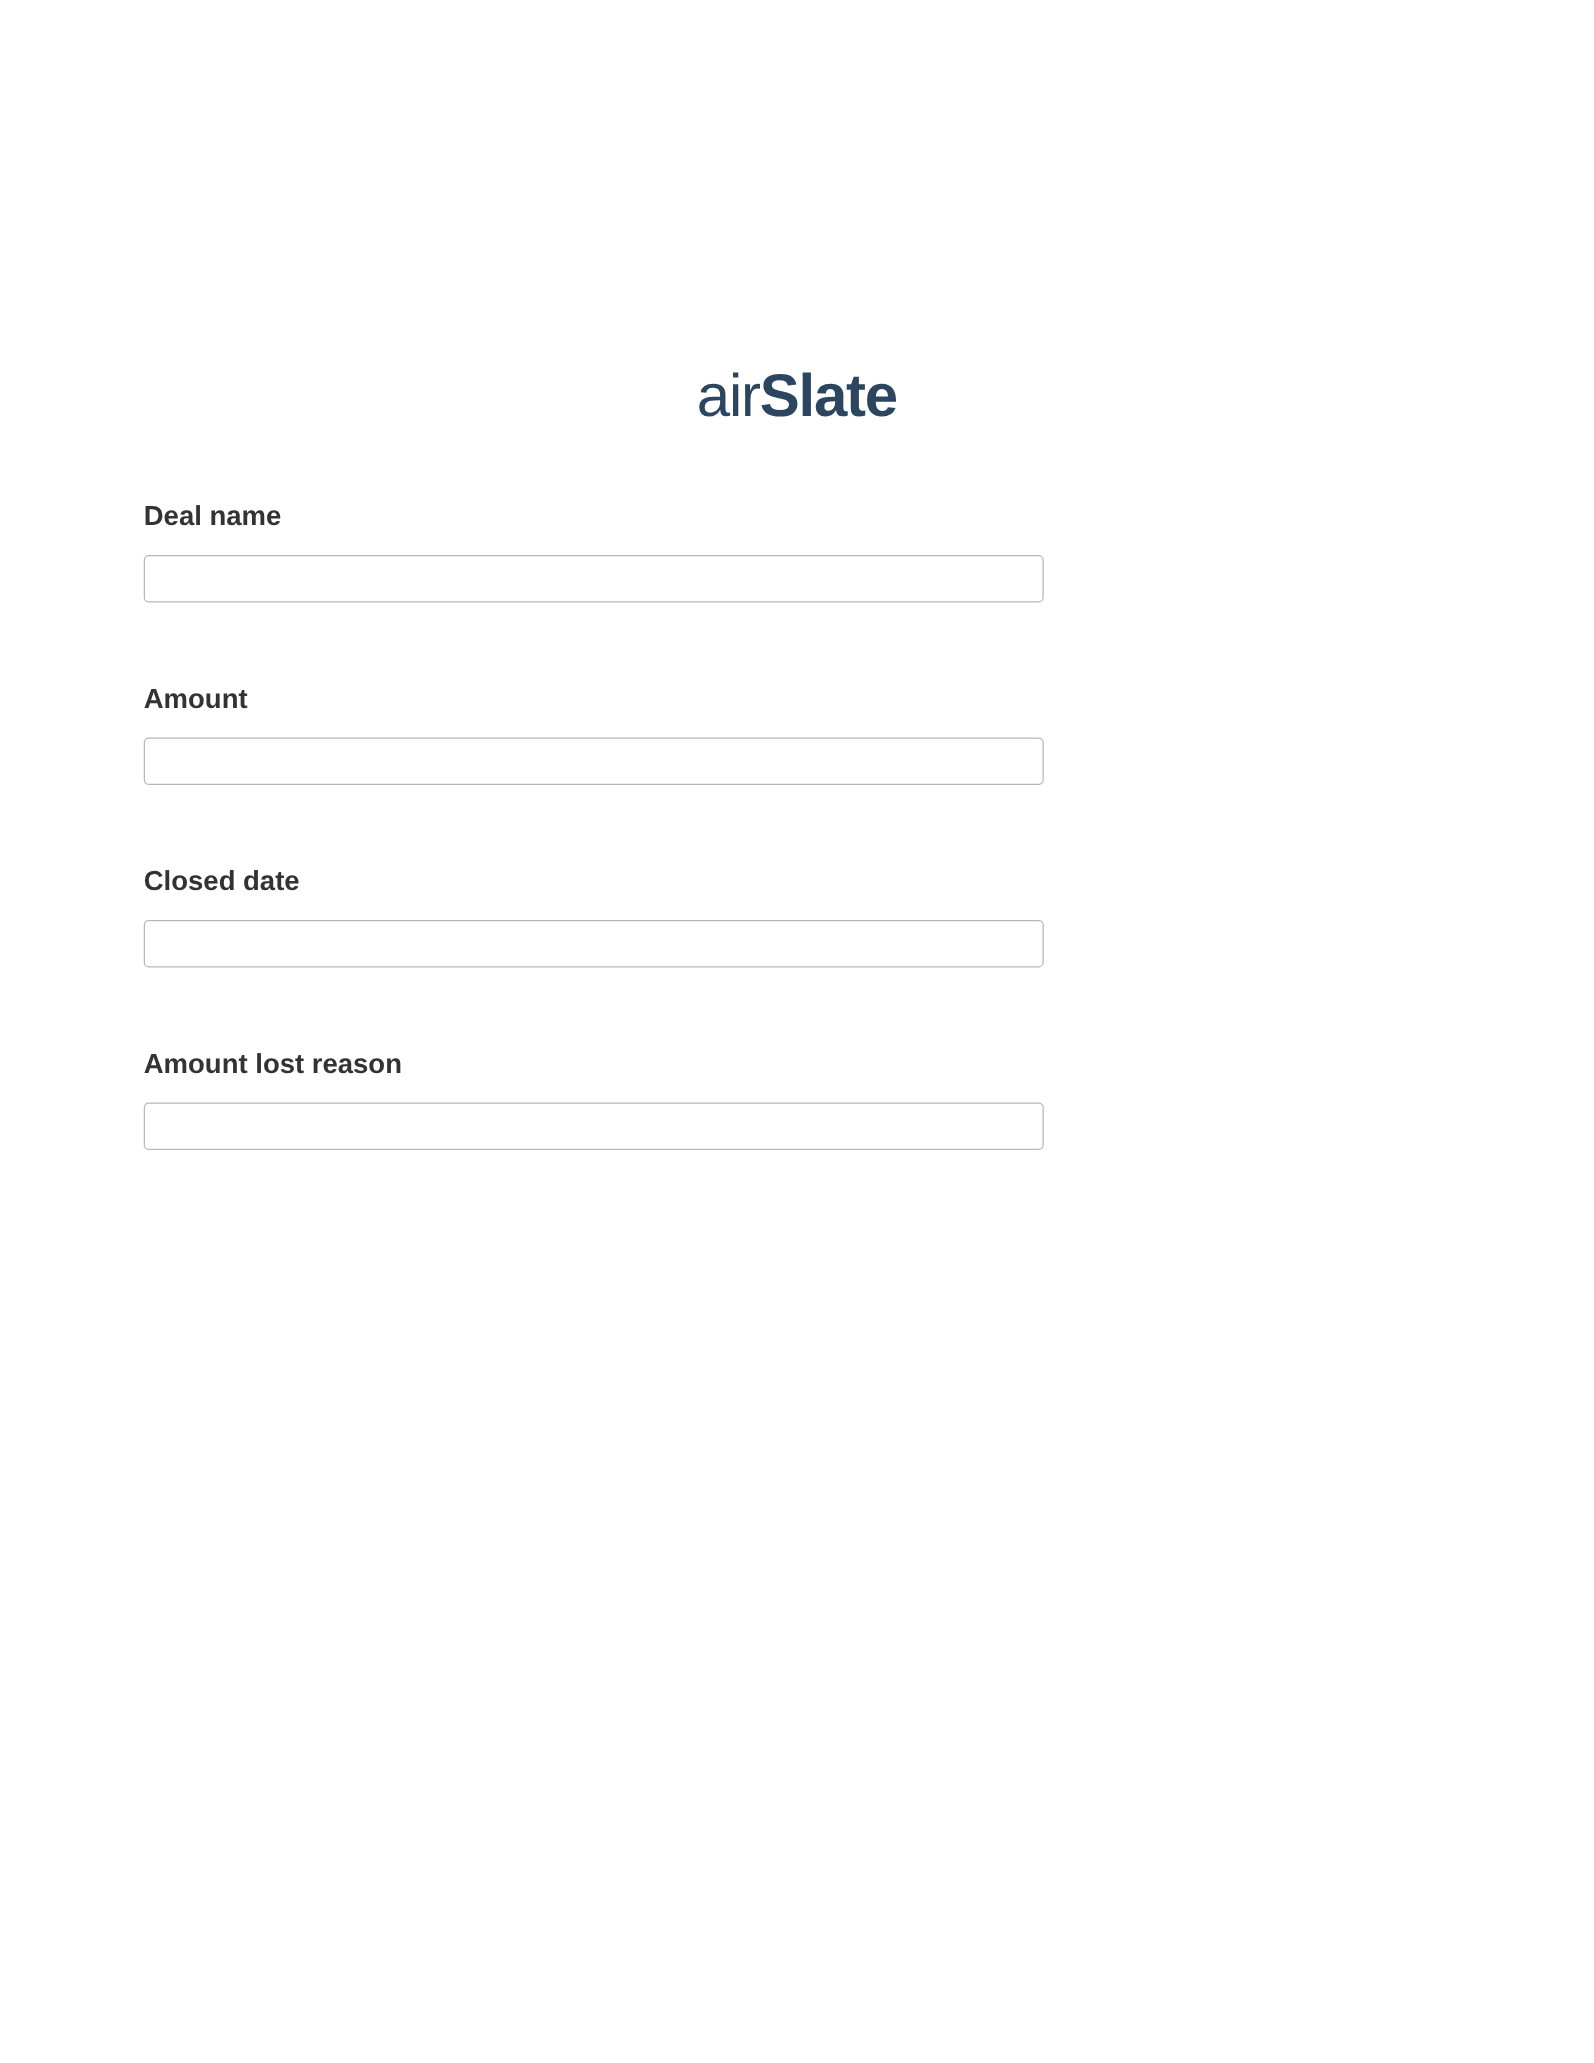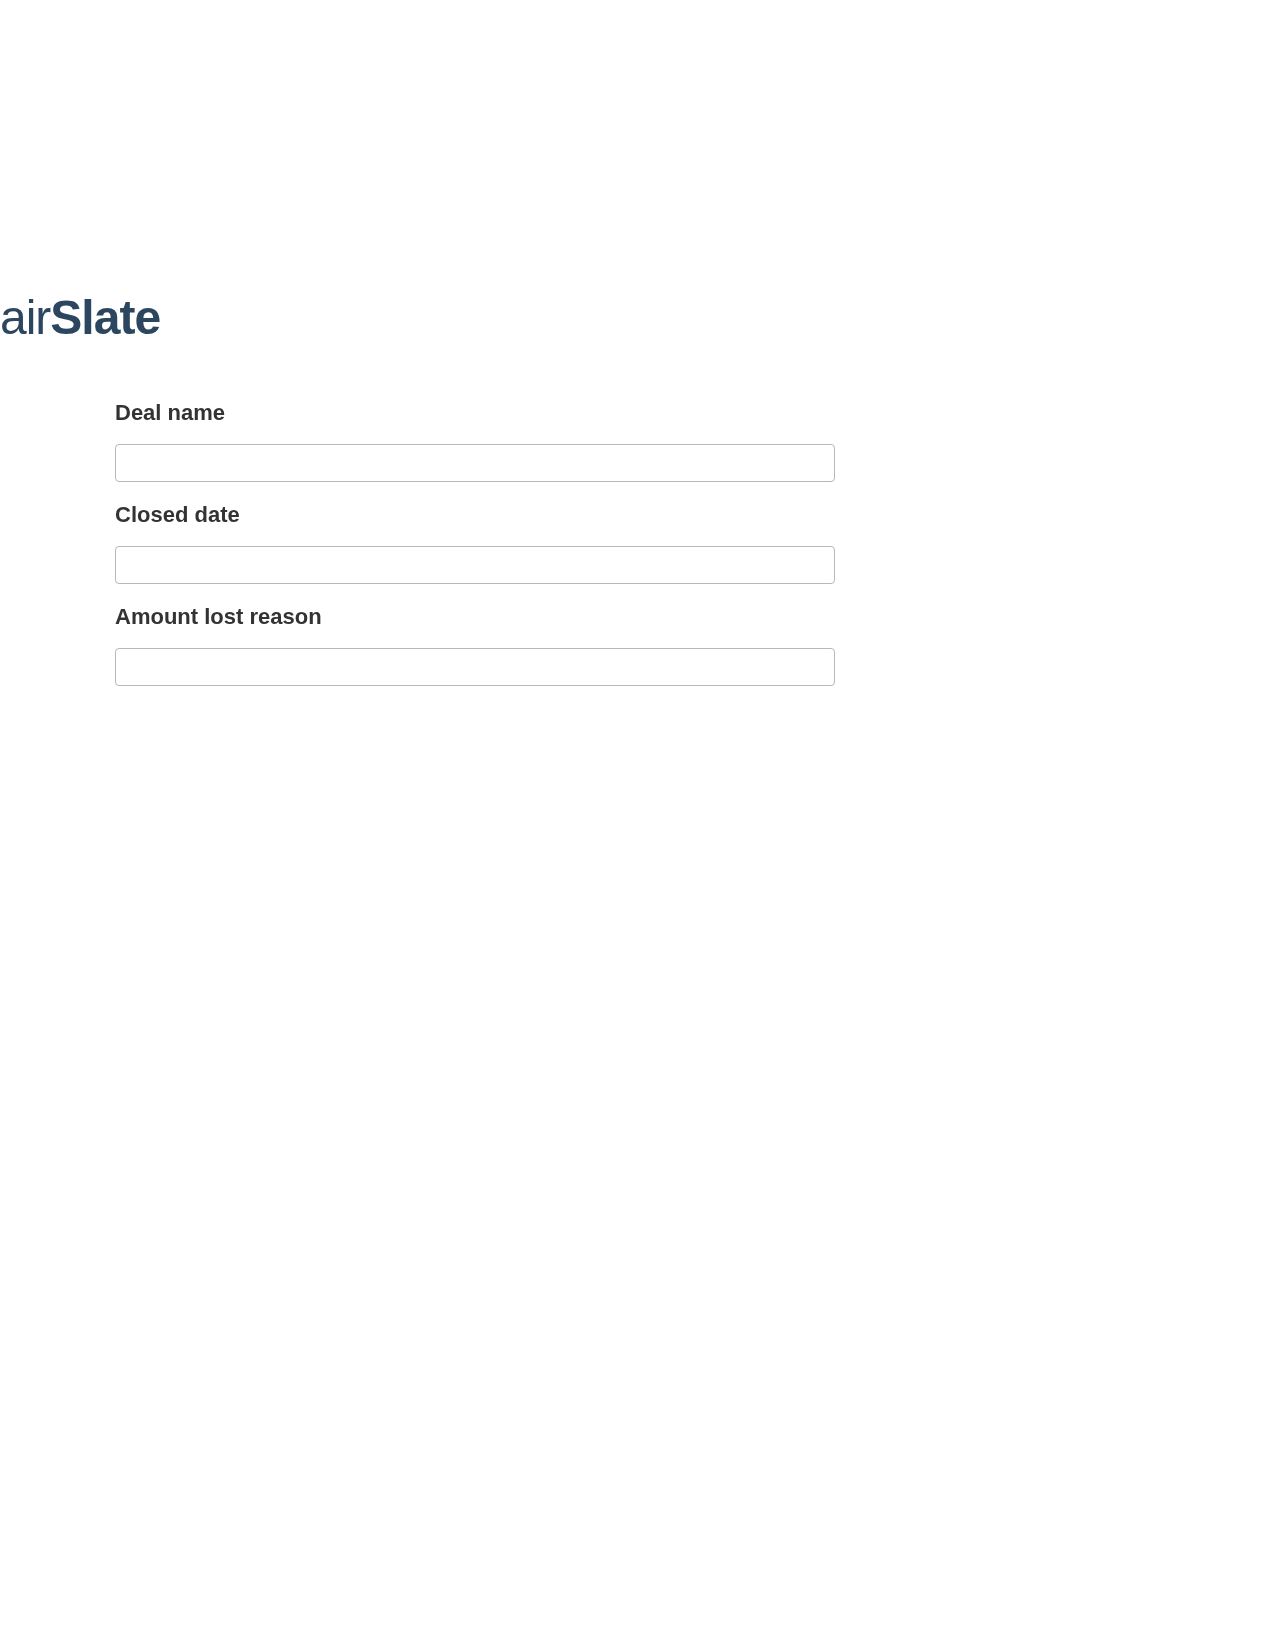--- a/index.html
+++ b/index.html
@@ -12,21 +12,21 @@
       height: 1650px;
       background: #ffffff;
       font-family: -apple-system, BlinkMacSystemFont, 'Segoe UI', Arial, sans-serif;
       color: #333;
     }
     .container {
       width: 100%;
       padding-top: 290px;
     }
     .logo {
-      text-align: left;
+      text-align: center;
       margin-bottom: 55px;
     }
     .logo-text {
       font-size: 48px;
       font-weight: 700;
       color: #2c4660;
       letter-spacing: -1px;
     }
     .logo-air {
       font-weight: 400;
@@ -34,21 +34,21 @@
     .form-wrapper {
       padding: 0 115px;
     }
     .form-title {
       font-size: 36px;
       font-weight: 700;
       color: #333;
       margin-bottom: 48px;
     }
     .form-group {
-      margin-bottom: 20px;
+      margin-bottom: 64px;
     }
     .form-label {
       display: block;
       font-size: 22px;
       font-weight: 700;
       color: #333;
       margin-bottom: 18px;
     }
     .form-input {
       width: 720px;
@@ -67,20 +67,24 @@
   <div class="logo">
     <span class="logo-text"><span class="logo-air">air</span><span>Slate</span></span>
   </div>
   <div class="form-wrapper">
 
     <div class="form-group">
       <label class="form-label">Deal name</label>
       <input type="text" class="form-input" value="" style="">
     </div>
 
+    <div class="form-group">
+      <label class="form-label">Amount</label>
+      <input type="text" class="form-input" value="" style="">
+    </div>
 
     <div class="form-group">
       <label class="form-label">Closed date</label>
       <input type="text" class="form-input" value="" style="">
     </div>
 
     <div class="form-group">
       <label class="form-label">Amount lost reason</label>
       <input type="text" class="form-input" value="" style="">
     </div>

